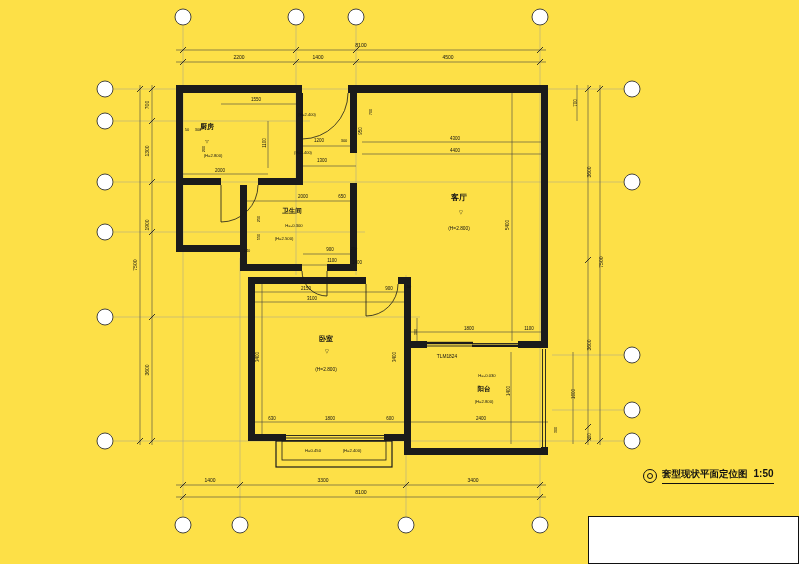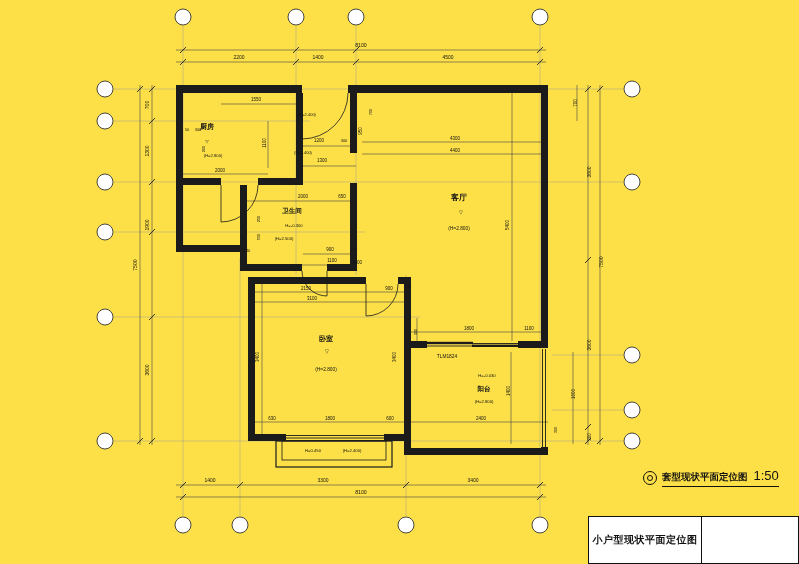--- a/index.html
+++ b/index.html
@@ -10,21 +10,21 @@
   .titleblock{position:absolute;left:588px;top:516px;width:211px;height:48px;border:1.6px solid #111;box-sizing:border-box;display:flex;background:#fff}
   .tb-left{width:112px;border-right:1.4px solid #111;display:flex;align-items:center;justify-content:center;font-weight:bold;font-size:10px;letter-spacing:0.5px;color:#111}
   .tb-right{flex:1;display:flex;flex-direction:column}
   .tb-row{flex:1;display:flex;align-items:stretch}
   .tb-row:first-child{border-bottom:1px solid #111}
   .tb-label{width:36px;border-right:1px solid #111;display:flex;align-items:center;justify-content:center;font-size:8px;color:#111}
   .tb-value{flex:1;display:flex;align-items:center;justify-content:center;font-size:9px;font-weight:bold;color:#111}
   .caption{position:absolute;left:642px;top:468px;display:flex;align-items:center;gap:4px;color:#111}
   .cap-line{display:inline-flex;align-items:baseline;gap:6px;border-bottom:1.4px solid #111;padding-bottom:2px}
   .cap-title{font-weight:bold;font-size:9.5px}
-  .cap-scale{font-weight:normal;font-size:13px}
+  .cap-scale{font-weight:bold;font-size:10px}
 </style>
 </head>
 <body>
 
 <div class="sheet">
 
   <svg class="plan" width="799" height="564" viewBox="0 0 799 564">
 
     <g id="grid-layer" stroke="#9a9a9a" stroke-width="0.45">
       <line x1="183" y1="26" x2="183" y2="516"></line>
@@ -212,18 +212,17 @@
       <circle cx="8" cy="8" r="6.5" fill="none" stroke="#111" stroke-width="1"></circle>
       <circle cx="8" cy="8" r="2.5" fill="none" stroke="#111" stroke-width="1"></circle>
     </svg>
     <span class="cap-line">
       <span class="cap-title">套型现状平面定位图</span>
       <span class="cap-scale">1:50</span>
     </span>
   </div>
 
   <div class="titleblock">
-    <div class="tb-left">小户型现状平面定位图</div>
     <div class="tb-right">
     </div>
   </div>
 
 </div>
 
 </body></html>

